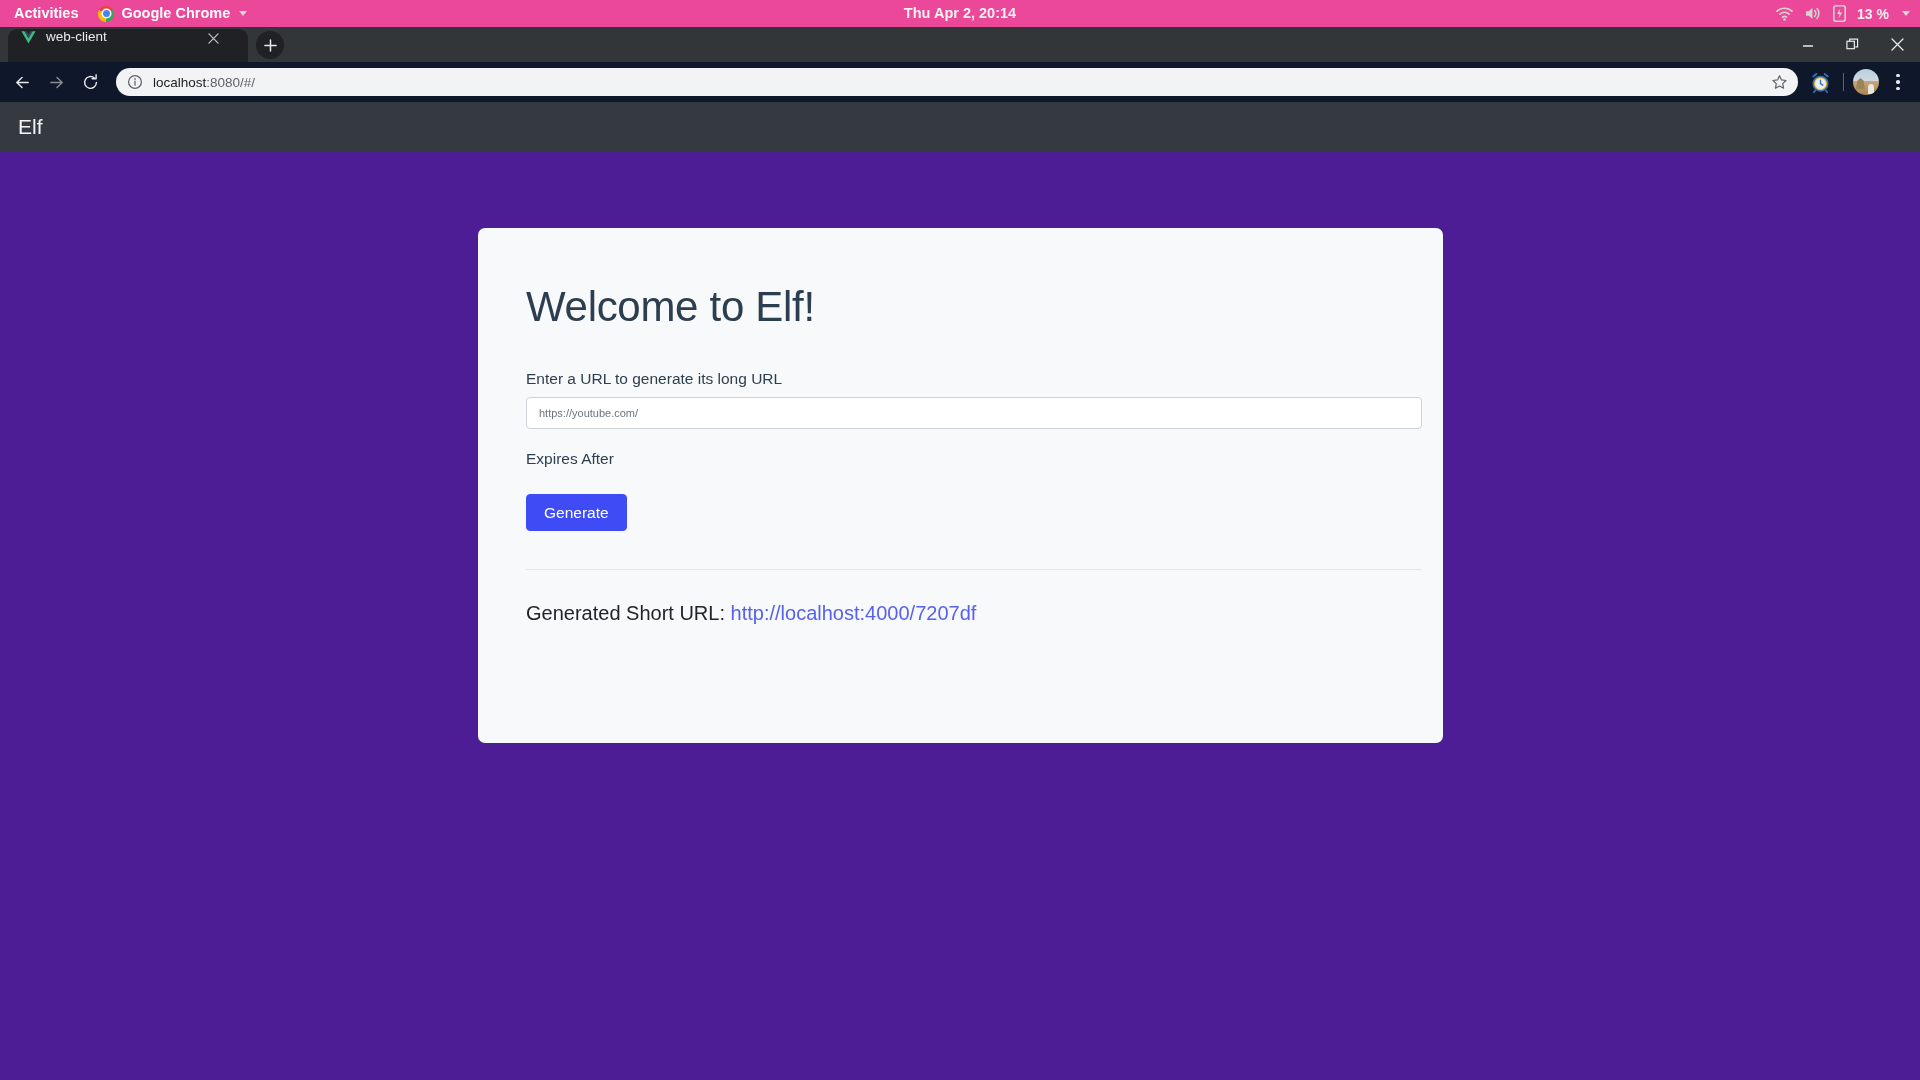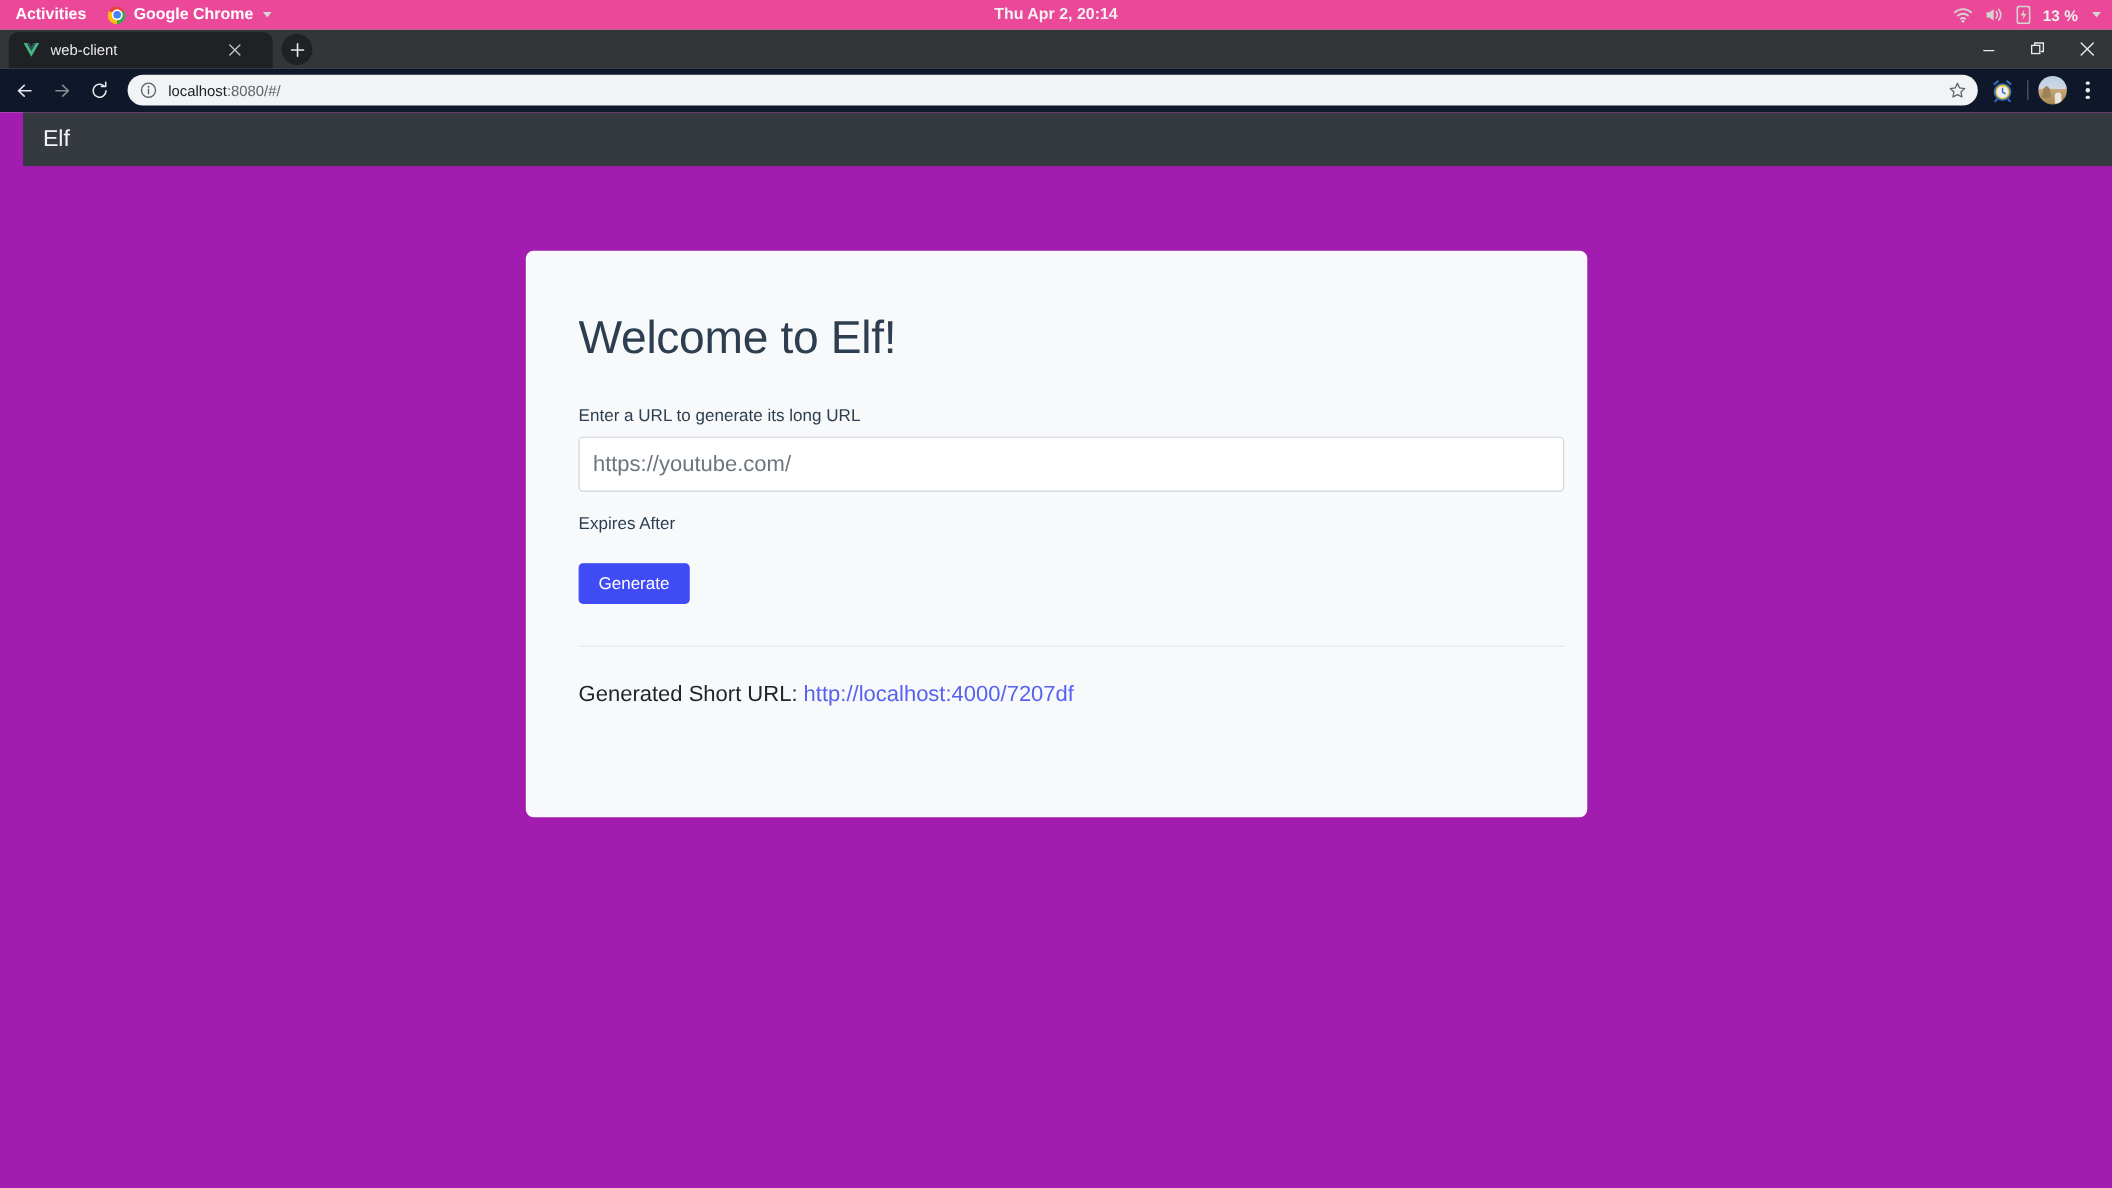--- a/index.html
+++ b/index.html
@@ -98,21 +98,20 @@
     align-items: flex-end;
     position: relative;
     padding-left: 8px;
   }
   .chrome-tab {
     width: 240px;
     height: 33px;
     background: #202124;
     border-radius: 9px 9px 0 0;
     display: flex;
-    align-items: center;
     padding: 0 26px 0 12px;
     gap: 9px;
     position: relative;
   }
   .vue-favicon { width: 17px; height: 17px; flex: 0 0 17px; }
   .chrome-tab-title {
     flex: 1;
     color: #e8eaed;
     font-size: 13.5px;
     white-space: nowrap;
@@ -231,23 +230,22 @@
     gap: 3px;
     flex: 0 0 28px;
     margin-left: 3px;
   }
   .kebab i { width: 3.5px; height: 3.5px; border-radius: 50%; background: #e8eaed; display: block; }
 
   
   .viewport {
     width: 1920px;
     height: 978px;
-    background: #a21caf;
+    background: #4c1d95;
     overflow: hidden;
-    padding-left: 21px;
   }
   .app-navbar {
     height: 49px;
     background: #343a40;
     display: flex;
     align-items: center;
     padding: 0 16px;
   }
   .app-brand {
     color: #ffffff;
@@ -278,26 +276,26 @@
     margin-bottom: 41px;
   }
   .field-label {
     color: #2c3e50;
     font-size: 15.5px;
     margin-bottom: 9px;
     font-weight: 400;
   }
   .form-control {
     width: 896px;
-    height: 50px;
+    height: 32px;
     background: #ffffff;
     border: 1px solid #ced4da;
     border-radius: 4px;
     font-family: "Liberation Sans", sans-serif;
-    font-size: 20px;
+    font-size: 11px;
     color: #495057;
     padding: 0 12px;
     display: flex;
     align-items: center;
     outline: none;
   }
   .form-control.placeholder-like { color: #6c757d; }
   .field-block { margin-bottom: 21px; }
   .input-group {
     display: flex;

